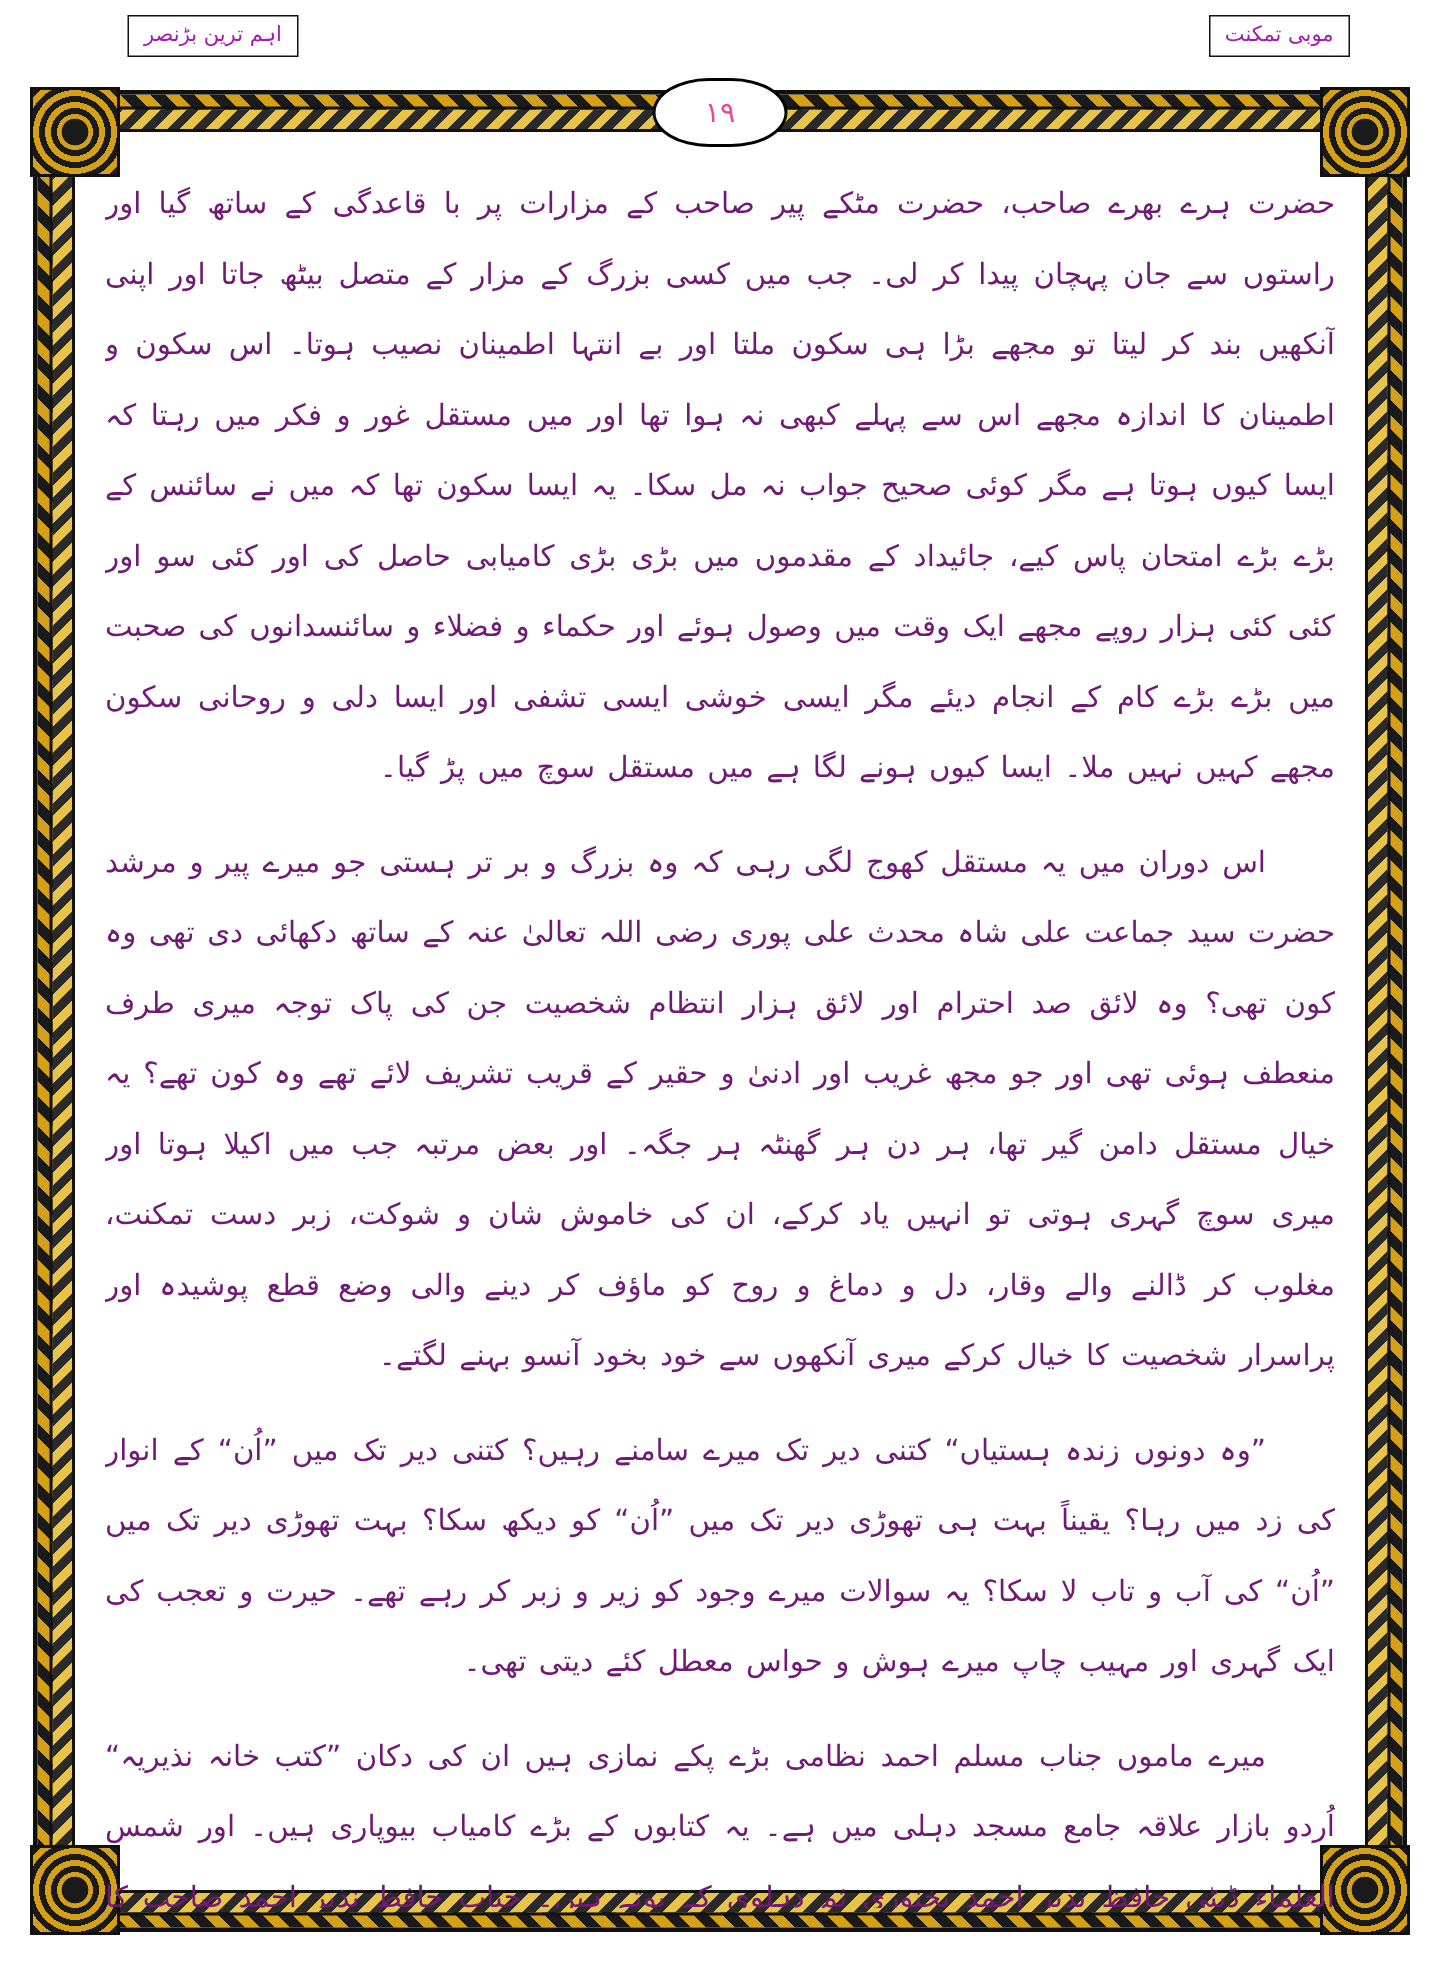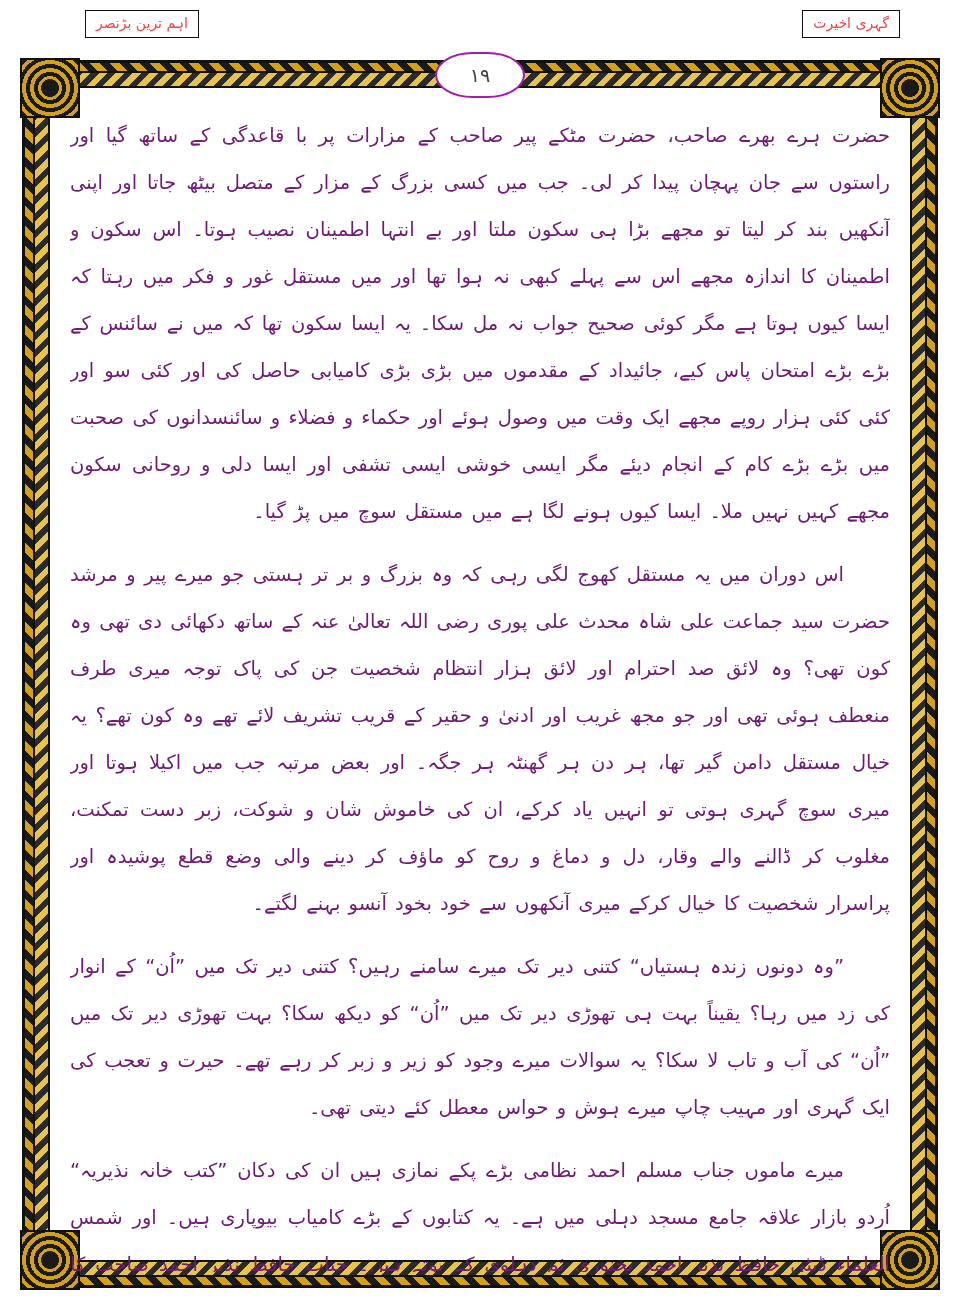--- a/index.html
+++ b/index.html
@@ -26,21 +26,21 @@
   }
   .hdr-box {
     position: absolute;
     top: 0;
     border: 1px solid #111;
     padding: 4px 10px 5px 10px;
     font-size: 14px;
     line-height: 1.2;
     direction: rtl;
     text-align: center;
-    color: #ef4444;
+    color: #a21caf;
     background: #fff;
     white-space: nowrap;
   }
   .hdr-box.right { right: 0; }
   .hdr-box.left  { left: 25px; }
 
   
   .frame {
     position: absolute;
     left: 22px;
@@ -90,27 +90,27 @@
 
   
   .page-number {
     position: absolute;
     left: 50%;
     transform: translateX(-50%);
     top: 52px;
     width: 86px;
     height: 42px;
     background: #ffffff;
-    border: 2px solid #a21caf;
+    border: 2px solid #000000;
     border-radius: 50% / 60%;
     display: flex;
     align-items: center;
     justify-content: center;
     font-size: 19px;
-    color: #404040;
+    color: #ec4899;
     z-index: 5;
     direction: rtl;
   }
 
   
   .content {
     position: absolute;
     left: 70px;
     top: 112px;
     width: 820px;
@@ -130,21 +130,21 @@
   }
   .para.indent { text-indent: 46px; }
   .para.last { margin-bottom: 0; }
 </style>
 </head>
 <body>
 
 <div class="page">
 
   <div class="header-row">
-    <div class="hdr-box right">گہری اخیرت</div>
+    <div class="hdr-box right">موبی تمکنت</div>
     <div class="hdr-box left">اہم ترین بڑنصر</div>
   </div>
 
   <div class="frame">
     <div class="frame-outer"></div>
     <div class="frame-mid"></div>
     <div class="frame-inner"></div>
     <div class="corner tl"></div>
     <div class="corner tr"></div>
     <div class="corner bl"></div>

